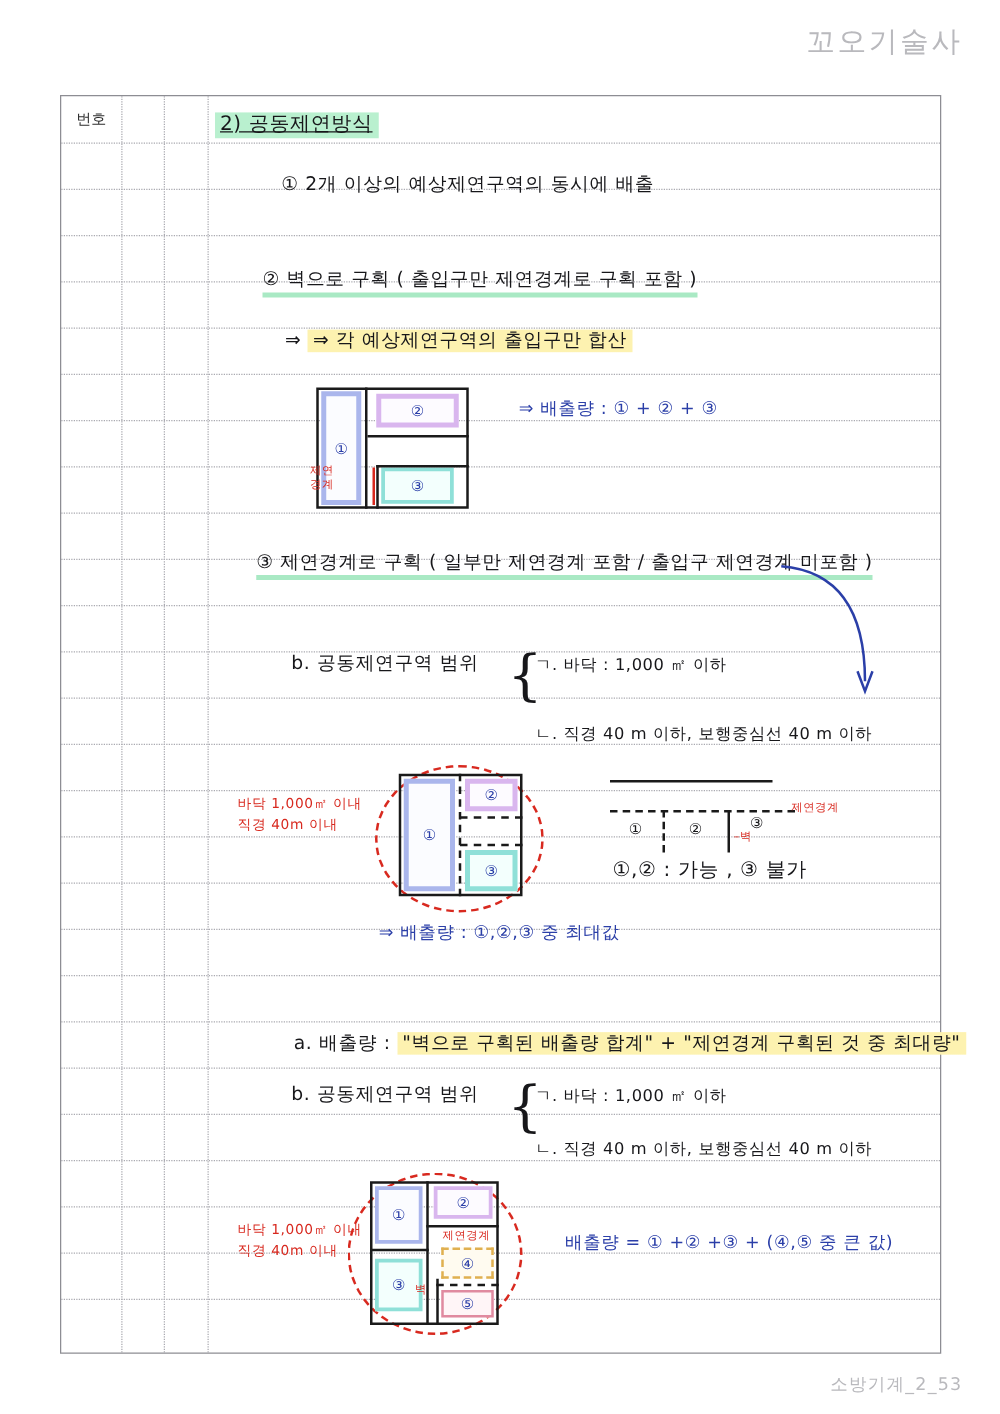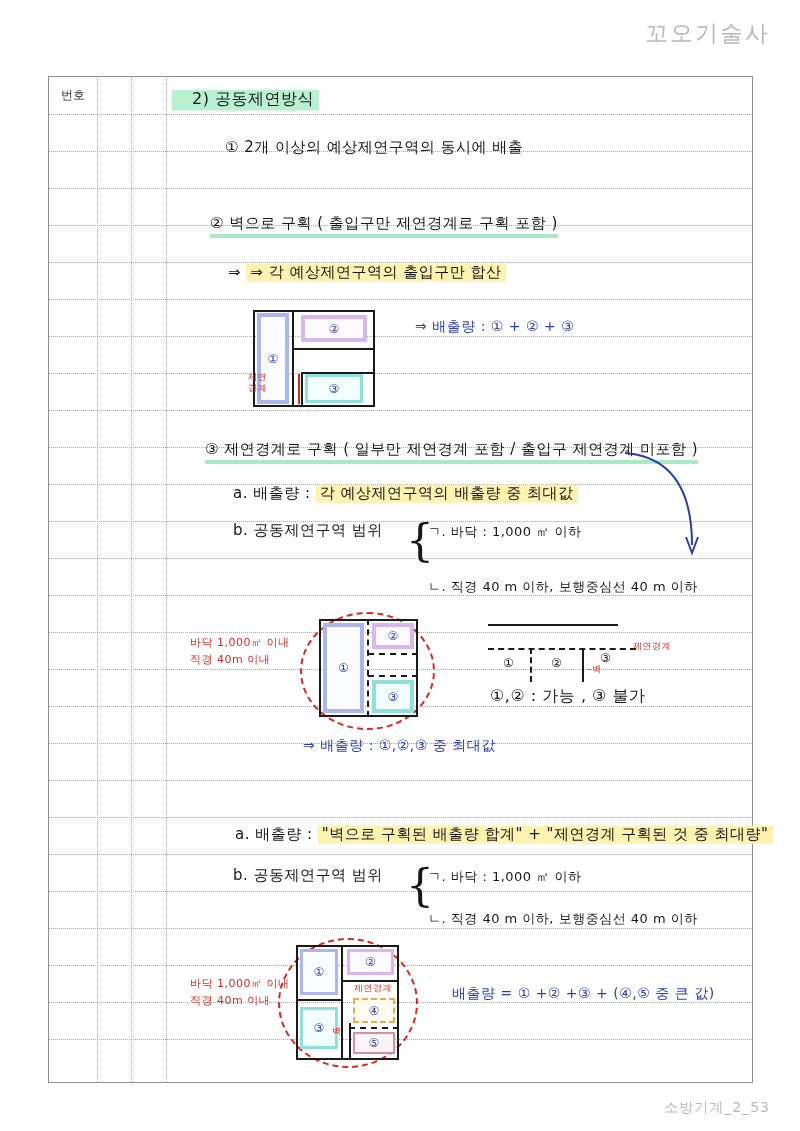--- a/index.html
+++ b/index.html
@@ -55,21 +55,22 @@
     white-space: nowrap;
     letter-spacing: .5px;
   }
   .hw.blue { color: #2b3fa8; }
   .hw.red  { color: #d8291f; }
   .hw.sm   { font-size: 11px; }
   .hw.xs   { font-size: 9px; }
 
   .hl-green {
     background: linear-gradient(transparent 6%, #b9f0cf 10%, #b9f0cf 92%, transparent 96%);
-    padding: 1px 5px 2px 20px;
+    padding: 1px 5px 2px 4px;
+    text-decoration: underline;
   }
   .ul-green {
     border-bottom: 4px solid #a9e9c4;
     padding-bottom: 1px;
   }
   .hl-yellow {
     background: linear-gradient(transparent 6%, #fdf2b0 10%, #fdf2b0 92%, transparent 96%);
     padding: 1px 5px 2px 4px;
   }
 
@@ -168,24 +169,20 @@
 
   <div class="hw blue" style="left:415px; top:318px; font-size:14px;">⇒  배출량 : ①  +  ②  + ③</div>
 
   <div class="hw ul-green" style="left:205px; top:440px; font-size:15px;">③ 제연경계로  구획 ( 일부만  제연경계  포함 / 출입구  제연경계  미포함 )</div>
 
   <svg style="position:absolute; left:620px; top:445px; width:90px; height:125px; overflow:visible;">
     <path d="M5,8 C55,12 72,50 72,100" stroke="#2b3fa8" stroke-width="2" fill="none"></path>
     <path d="M66,92 L72,108 L78,92" stroke="#2b3fa8" stroke-width="2" fill="none"></path>
   </svg>
 
-  <div class="hw" style="left:233px; top:484px; font-size:15px;">
-    <span>a. 배출량 :</span>
-    <span class="hl-yellow">각  예상제연구역의   배출량  중  최대값</span>
-  </div>
 
   <div class="hw" style="left:233px; top:521px; font-size:15px;">b. 공동제연구역   범위</div>
   <div class="brace" style="left:406px; top:515px;">{</div>
   <div class="hw" style="left:428px; top:523px; font-size:13px;">ㄱ. 바닥 : 1,000 ㎡ 이하</div>
   <div class="hw" style="left:428px; top:578px; font-size:13px;">ㄴ. 직경  40 m 이하,  보행중심선 40 m 이하</div>
 
   <div class="hw red sm" style="left:190px; top:634px; line-height:17px;">
     <div>바닥 1,000㎡ 이내</div>
     <div>직경 40m 이내</div>
   </div>

